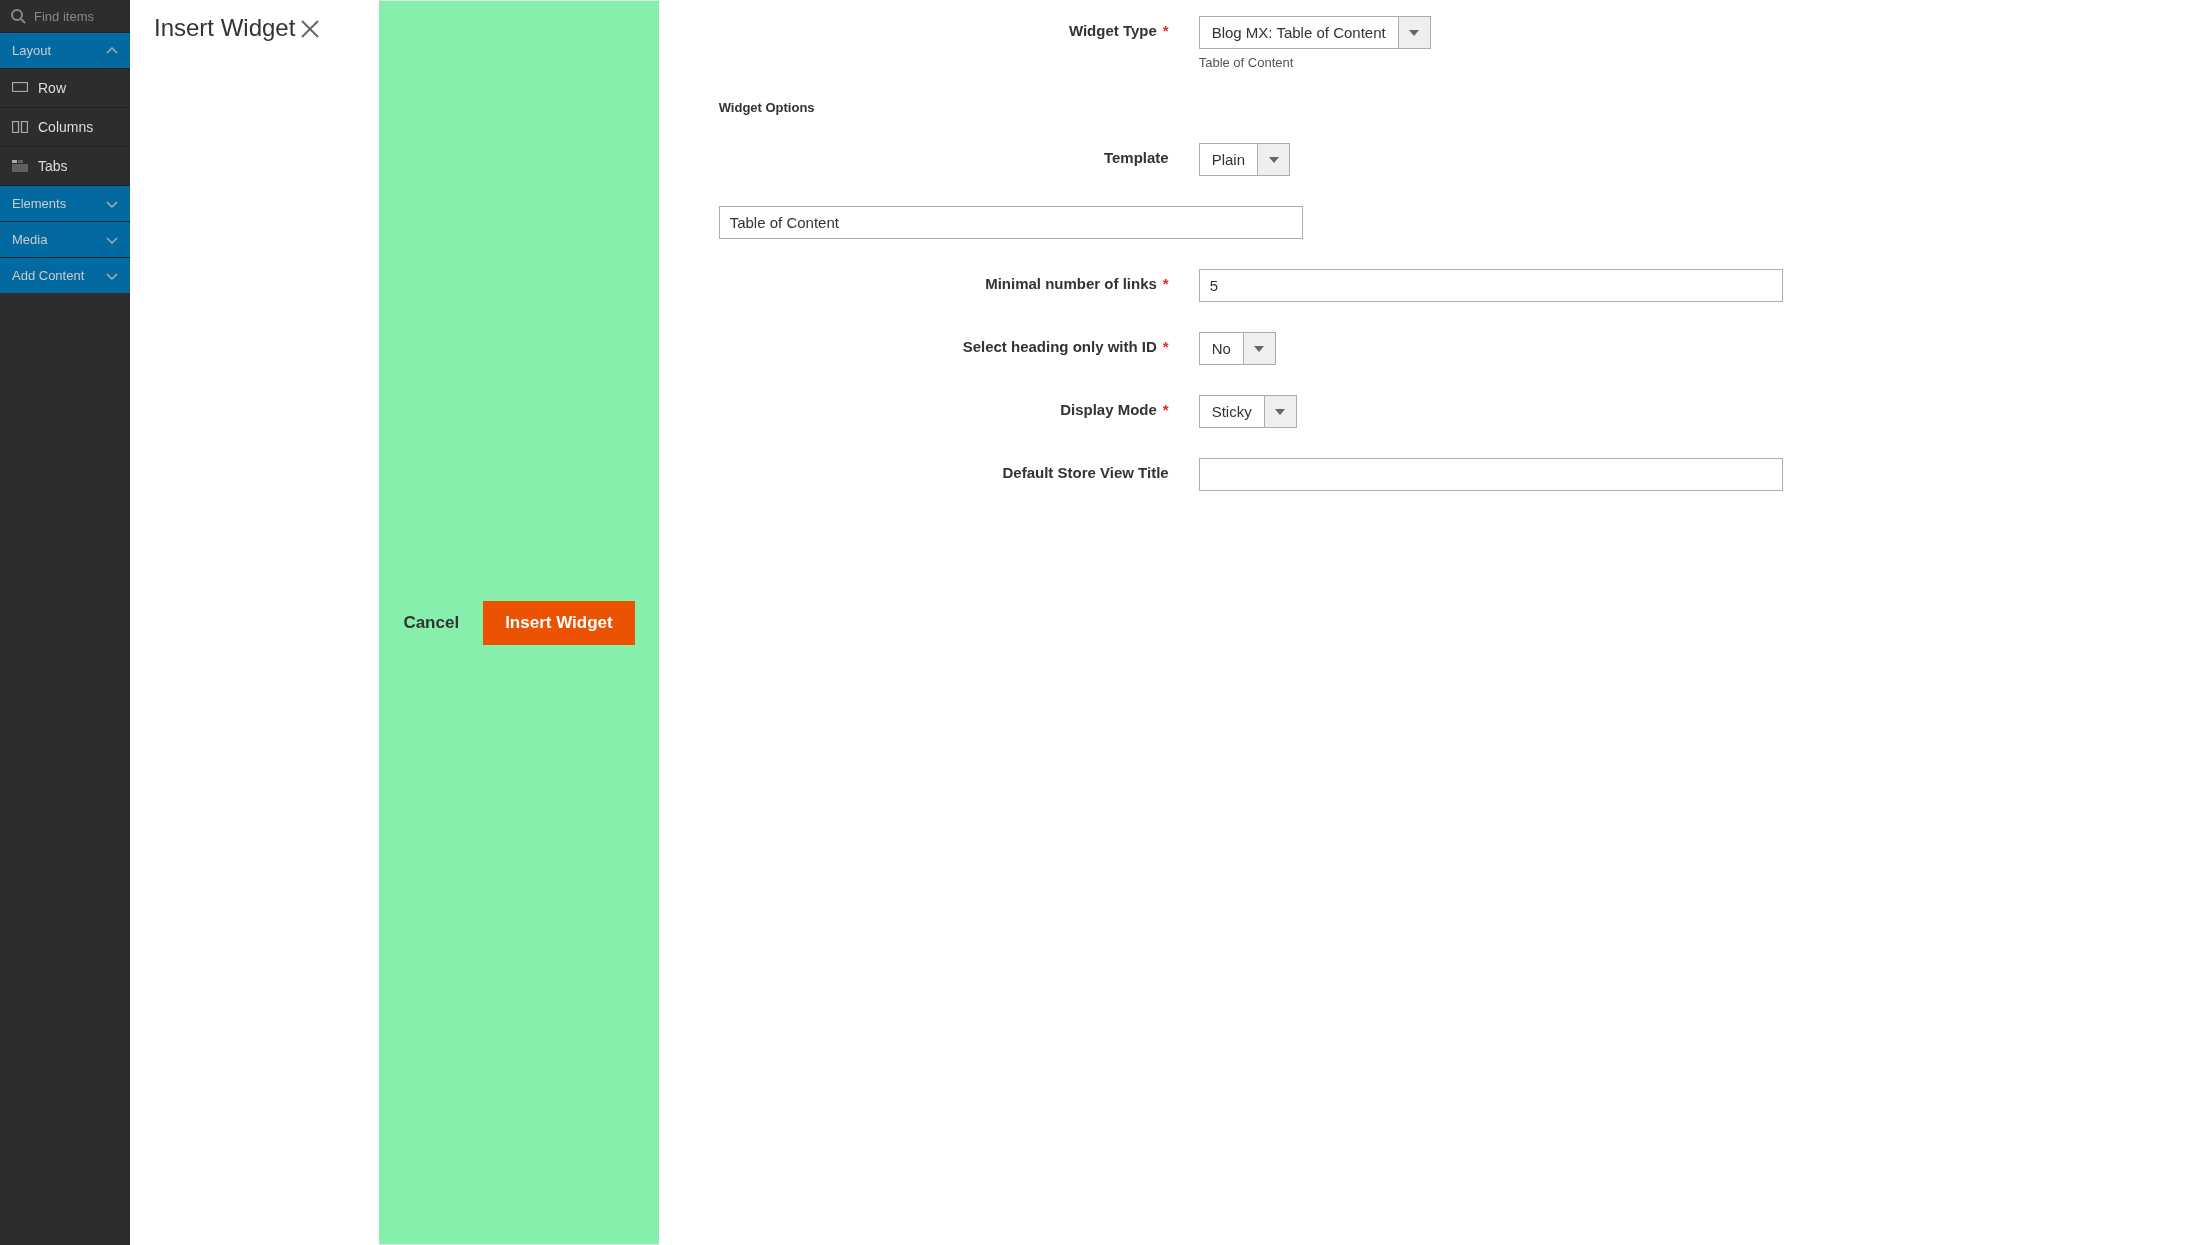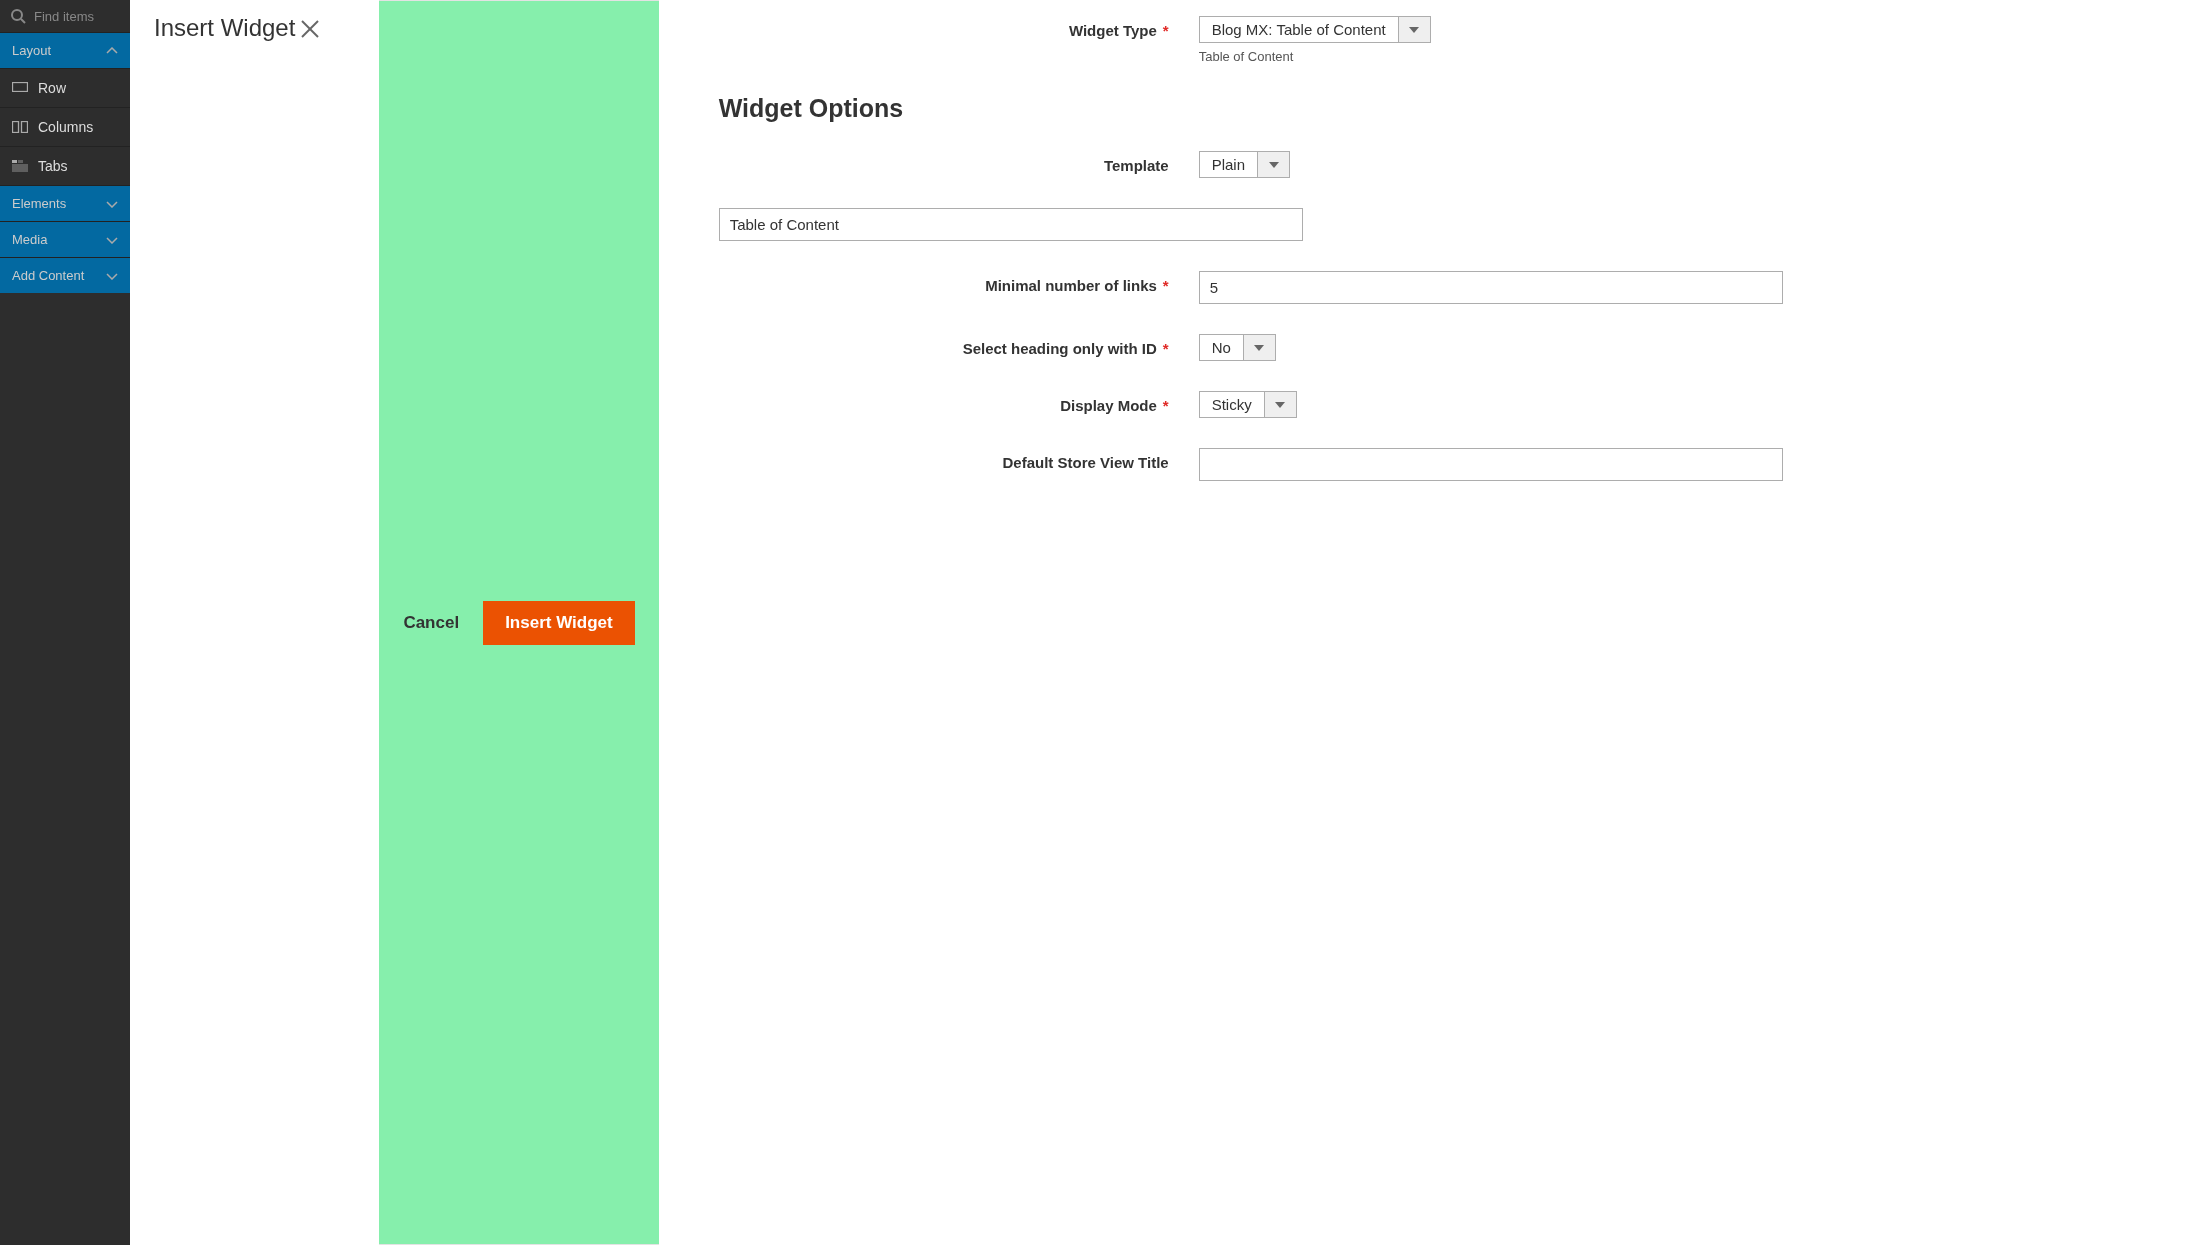--- a/index.html
+++ b/index.html
@@ -26,27 +26,27 @@
 .btn-cancel { background: none; border: none; font-size: 17px; font-weight: 600; color: #333; cursor: pointer; }
 .btn-primary { background: #eb5202; border: none; color: #fff; font-size: 17px; font-weight: 600; padding: 12px 22px; cursor: pointer; }
 
 .form-area { padding: 16px 30px; }
 .form-row { display: flex; align-items: flex-start; margin-bottom: 30px; }
 .form-label { width: 480px; text-align: right; padding-right: 30px; padding-top: 6px; font-size: 15px; font-weight: 600; color: #333; }
 .req { color: #e02b27; margin-left: 6px; }
 .form-control-wrap { flex: 1; max-width: 584px; }
 .hint { font-size: 13px; color: #555; margin-top: 6px; }
 
-.select { display: inline-flex; border: 1px solid #adadad; background: #fff; height: 27px; text-align: center; }
+.select { display: inline-flex; border: 1px solid #adadad; background: #fff; height: 33px; text-align: center; }
 .select-value { padding: 6px 12px; font-size: 15px; color: #333; display: flex; align-items: center; }
 .select-arrow { width: 32px; background: #efefef; border-left: 1px solid #adadad; display: flex; align-items: center; justify-content: center; }
 .select.wide .select-value { width: 198px; }
 .text-input { width: 584px; height: 33px; border: 1px solid #adadad; padding: 6px 10px; font-size: 15px; color: #333; outline: none; }
 
-.section-title { font-size: 25px; font-weight: 700; color: #333; margin: 10px 0 28px 0; padding-left: 0; }
+.section-title { font-size: 13px; font-weight: 700; color: #333; margin: 10px 0 28px 0; padding-left: 0; }
 
 svg { display: block; }
 </style>
 </head>
 <body>
 
 <div class="sidebar">
   <div class="search-box">
     <span>
       <svg width="16" height="16" viewBox="0 0 16 16" fill="none" stroke="#888" stroke-width="2">

